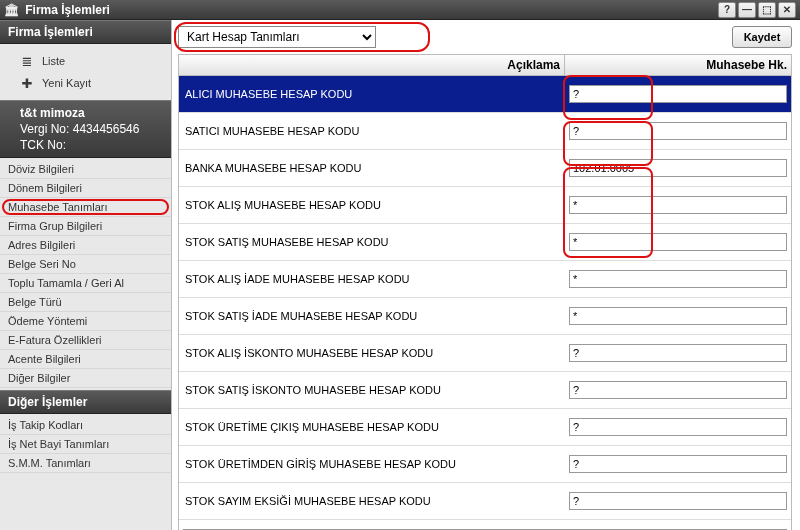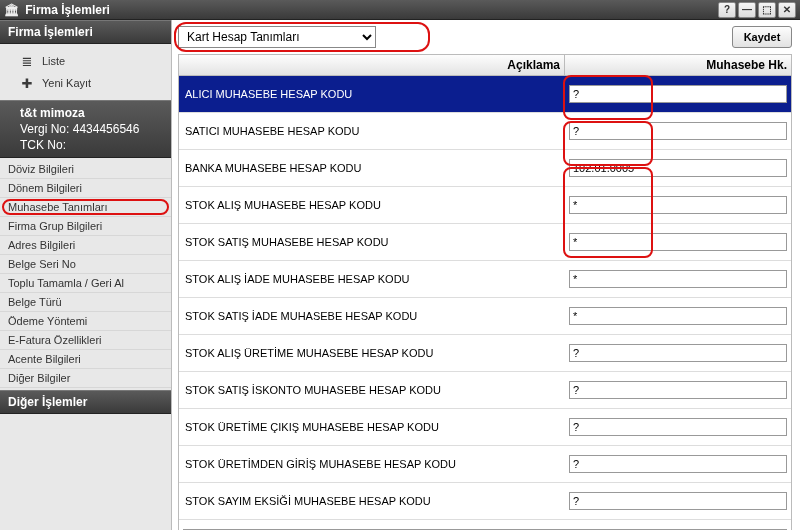--- a/index.html
+++ b/index.html
@@ -238,20 +238,25 @@
         <div class="mitem">Belge Seri No</div>
         <div class="mitem">Toplu Tamamla / Geri Al</div>
         <div class="mitem">Belge Türü</div>
         <div class="mitem">Ödeme Yöntemi</div>
         <div class="mitem">E-Fatura Özellikleri</div>
         <div class="mitem">Acente Bilgileri</div>
         <div class="mitem">Diğer Bilgiler</div>
       </div>
 
     <div class="panel-header">Diğer İşlemler</div>
+    <div class="menu-list" id="menu-list2">
+        <div class="mitem">İş Takip Kodları</div>
+        <div class="mitem">İş Net Bayi Tanımları</div>
+        <div class="mitem">S.M.M. Tanımları</div>
+      </div>
   </div>
 
   <div class="main">
     <div class="toprow">
       <div class="select-wrap">
         <select class="dropdown">
           <option>Kart Hesap Tanımları</option>
         </select>
         <div class="select-highlight"></div>
       </div>
@@ -285,21 +290,21 @@
         </div>
         <div class="grow">
           <div class="gcell-label">STOK ALIŞ İADE MUHASEBE HESAP KODU</div>
           <div class="gcell-val"><input value="*" style=""></div>
         </div>
         <div class="grow">
           <div class="gcell-label">STOK SATIŞ İADE MUHASEBE HESAP KODU</div>
           <div class="gcell-val"><input value="*" style=""></div>
         </div>
         <div class="grow">
-          <div class="gcell-label">STOK ALIŞ ÜRETİME MUHASEBE HESAP KODU</div>
+          <div class="gcell-label">STOK ALIŞ İSKONTO MUHASEBE HESAP KODU</div>
           <div class="gcell-val"><input value="?" style=""></div>
         </div>
         <div class="grow">
           <div class="gcell-label">STOK SATIŞ İSKONTO MUHASEBE HESAP KODU</div>
           <div class="gcell-val"><input value="?" style=""></div>
         </div>
         <div class="grow">
           <div class="gcell-label">STOK ÜRETİME ÇIKIŞ MUHASEBE HESAP KODU</div>
           <div class="gcell-val"><input value="?" style=""></div>
         </div>

